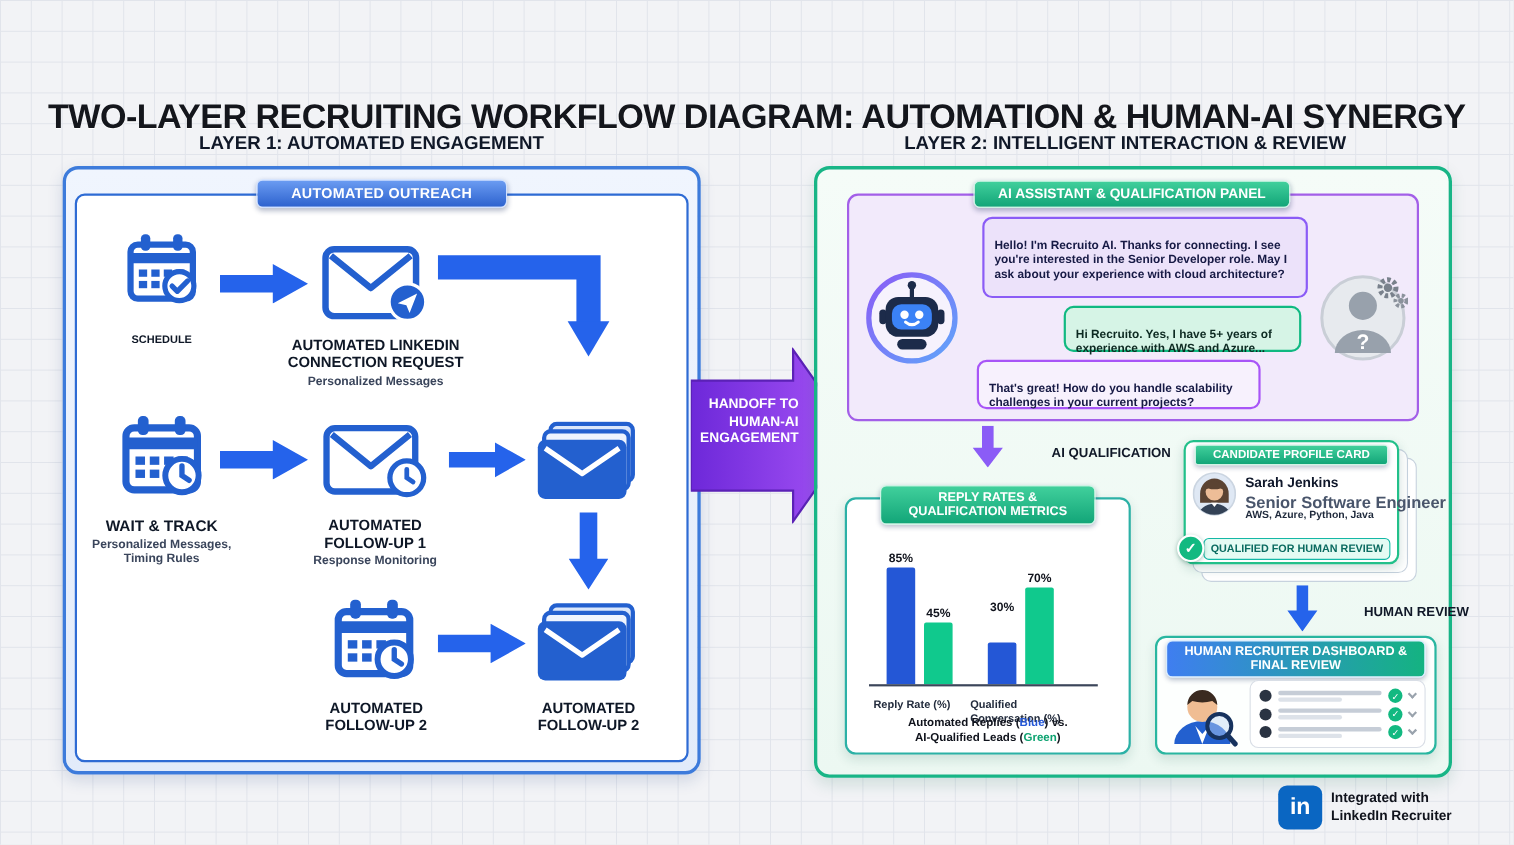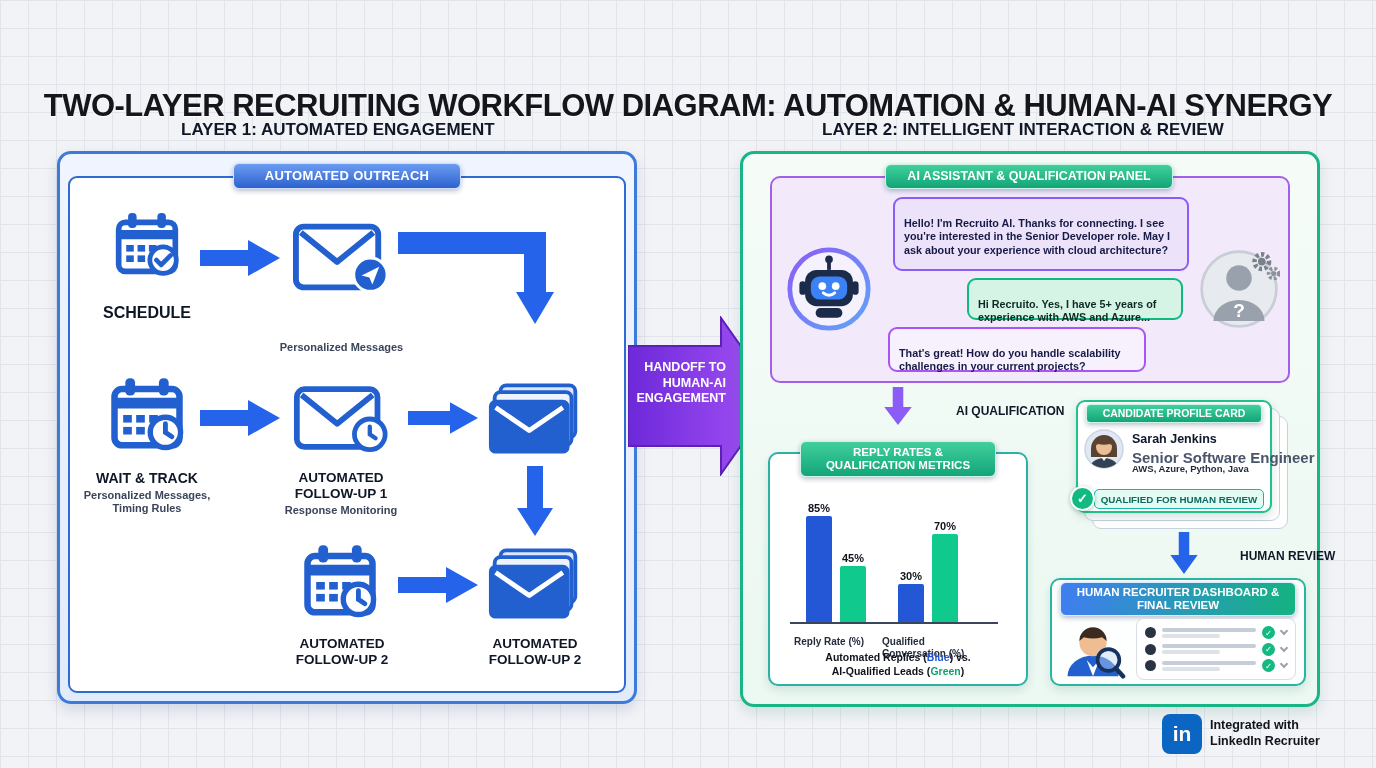--- a/index.html
+++ b/index.html
@@ -105,32 +105,33 @@
         <rect x="26" y="36" width="8" height="7"></rect>
         <rect x="38" y="36" width="8" height="7"></rect>
         <rect x="50" y="36" width="8" height="7"></rect>
       <rect x="14" y="47" width="8" height="7"></rect>
         <rect x="26" y="47" width="8" height="7"></rect>
         <rect x="38" y="47" width="8" height="7"></rect>
     </g>
     <circle cx="53" cy="52" r="14" fill="#fff" stroke="#2360cf" stroke-width="5"></circle>
     <path d="M46 52 l5 5 l10 -10" stroke="#2360cf" stroke-width="5" fill="none" stroke-linecap="round" stroke-linejoin="round"></path>
   </svg>
-  <div class="node-label" style="left:87px; top:304px; width:120px; font-size:16px;">SCHEDULE</div>
+  <div class="node-label" style="left:87px; top:304px; width:120px; font-size:10px;">SCHEDULE</div>
 
   <svg class="abs" style="left:200px; top:240px;" width="80" height="36" viewBox="0 0 80 36">
     <polygon points="0,10 48,10 48,0 80,18 48,36 48,26 0,26" fill="#2563eb"></polygon>
   </svg>
 
   <svg class="abs" style="left:292px; top:218px;" width="98" height="78" viewBox="0 0 100 78">
     <rect x="4" y="8" width="84" height="62" rx="8" fill="#fff" stroke="#2360cf" stroke-width="6"></rect>
     <path d="M9 14 L46 44 L83 14" fill="none" stroke="#2360cf" stroke-width="6" stroke-linejoin="round"></path>
     <circle cx="80" cy="57" r="17" fill="#2360cf" stroke="#fff" stroke-width="3"></circle>
     <path d="M71 58 L89 49 L82 67 L79 60 Z" fill="#fff"></path>
   </svg>
+  <div class="node-label" style="left:249px; top:306px; width:185px;">AUTOMATED LINKEDIN CONNECTION REQUEST</div>
   <div class="node-sub" style="left:259px; top:341px; width:165px;">Personalized Messages</div>
 
   <svg class="abs" style="left:398px; top:224px;" width="170" height="115" viewBox="0 0 170 115">
     <path d="M0 19 H137 V72" stroke="#2563eb" stroke-width="22" fill="none"></path>
     <polygon points="118,68 156,68 137,100" fill="#2563eb"></polygon>
   </svg>
 
   <svg class="abs" style="left:108px; top:376px;" width="78" height="78" viewBox="0 0 72 72">
     <rect x="6" y="12" width="60" height="52" rx="7" fill="#fff" stroke="#2360cf" stroke-width="6"></rect>
     <path d="M6 20 h60 v10 h-60 Z" fill="#2360cf"></path>
@@ -269,21 +270,21 @@
 
   <div class="chart">
     <div class="bar-slot" style="left:24px;">
         <div class="bar-value">85%</div>
         <div class="bar" style="height: 106px; background: rgb(36, 87, 214);"></div>
       </div>
     <div class="bar-slot" style="left:58px;">
         <div class="bar-value">45%</div>
         <div class="bar" style="height: 56px; background: rgb(16, 201, 141);"></div>
       </div>
-    <div class="bar-slot" style="left:116px;">
+    <div class="bar-slot" style="left:116px;gap:24px;">
         <div class="bar-value">30%</div>
         <div class="bar" style="height: 38px; background: rgb(36, 87, 214);"></div>
       </div>
     <div class="bar-slot" style="left:150px;">
         <div class="bar-value">70%</div>
         <div class="bar" style="height: 88px; background: rgb(16, 201, 141);"></div>
       </div>
     <div class="axis"></div>
     <div class="group-label" style="left:12px; width:84px;">Reply Rate (%)</div>
     <div class="group-label" style="left:100px; width:92px;">Qualified Conversation (%)</div>

